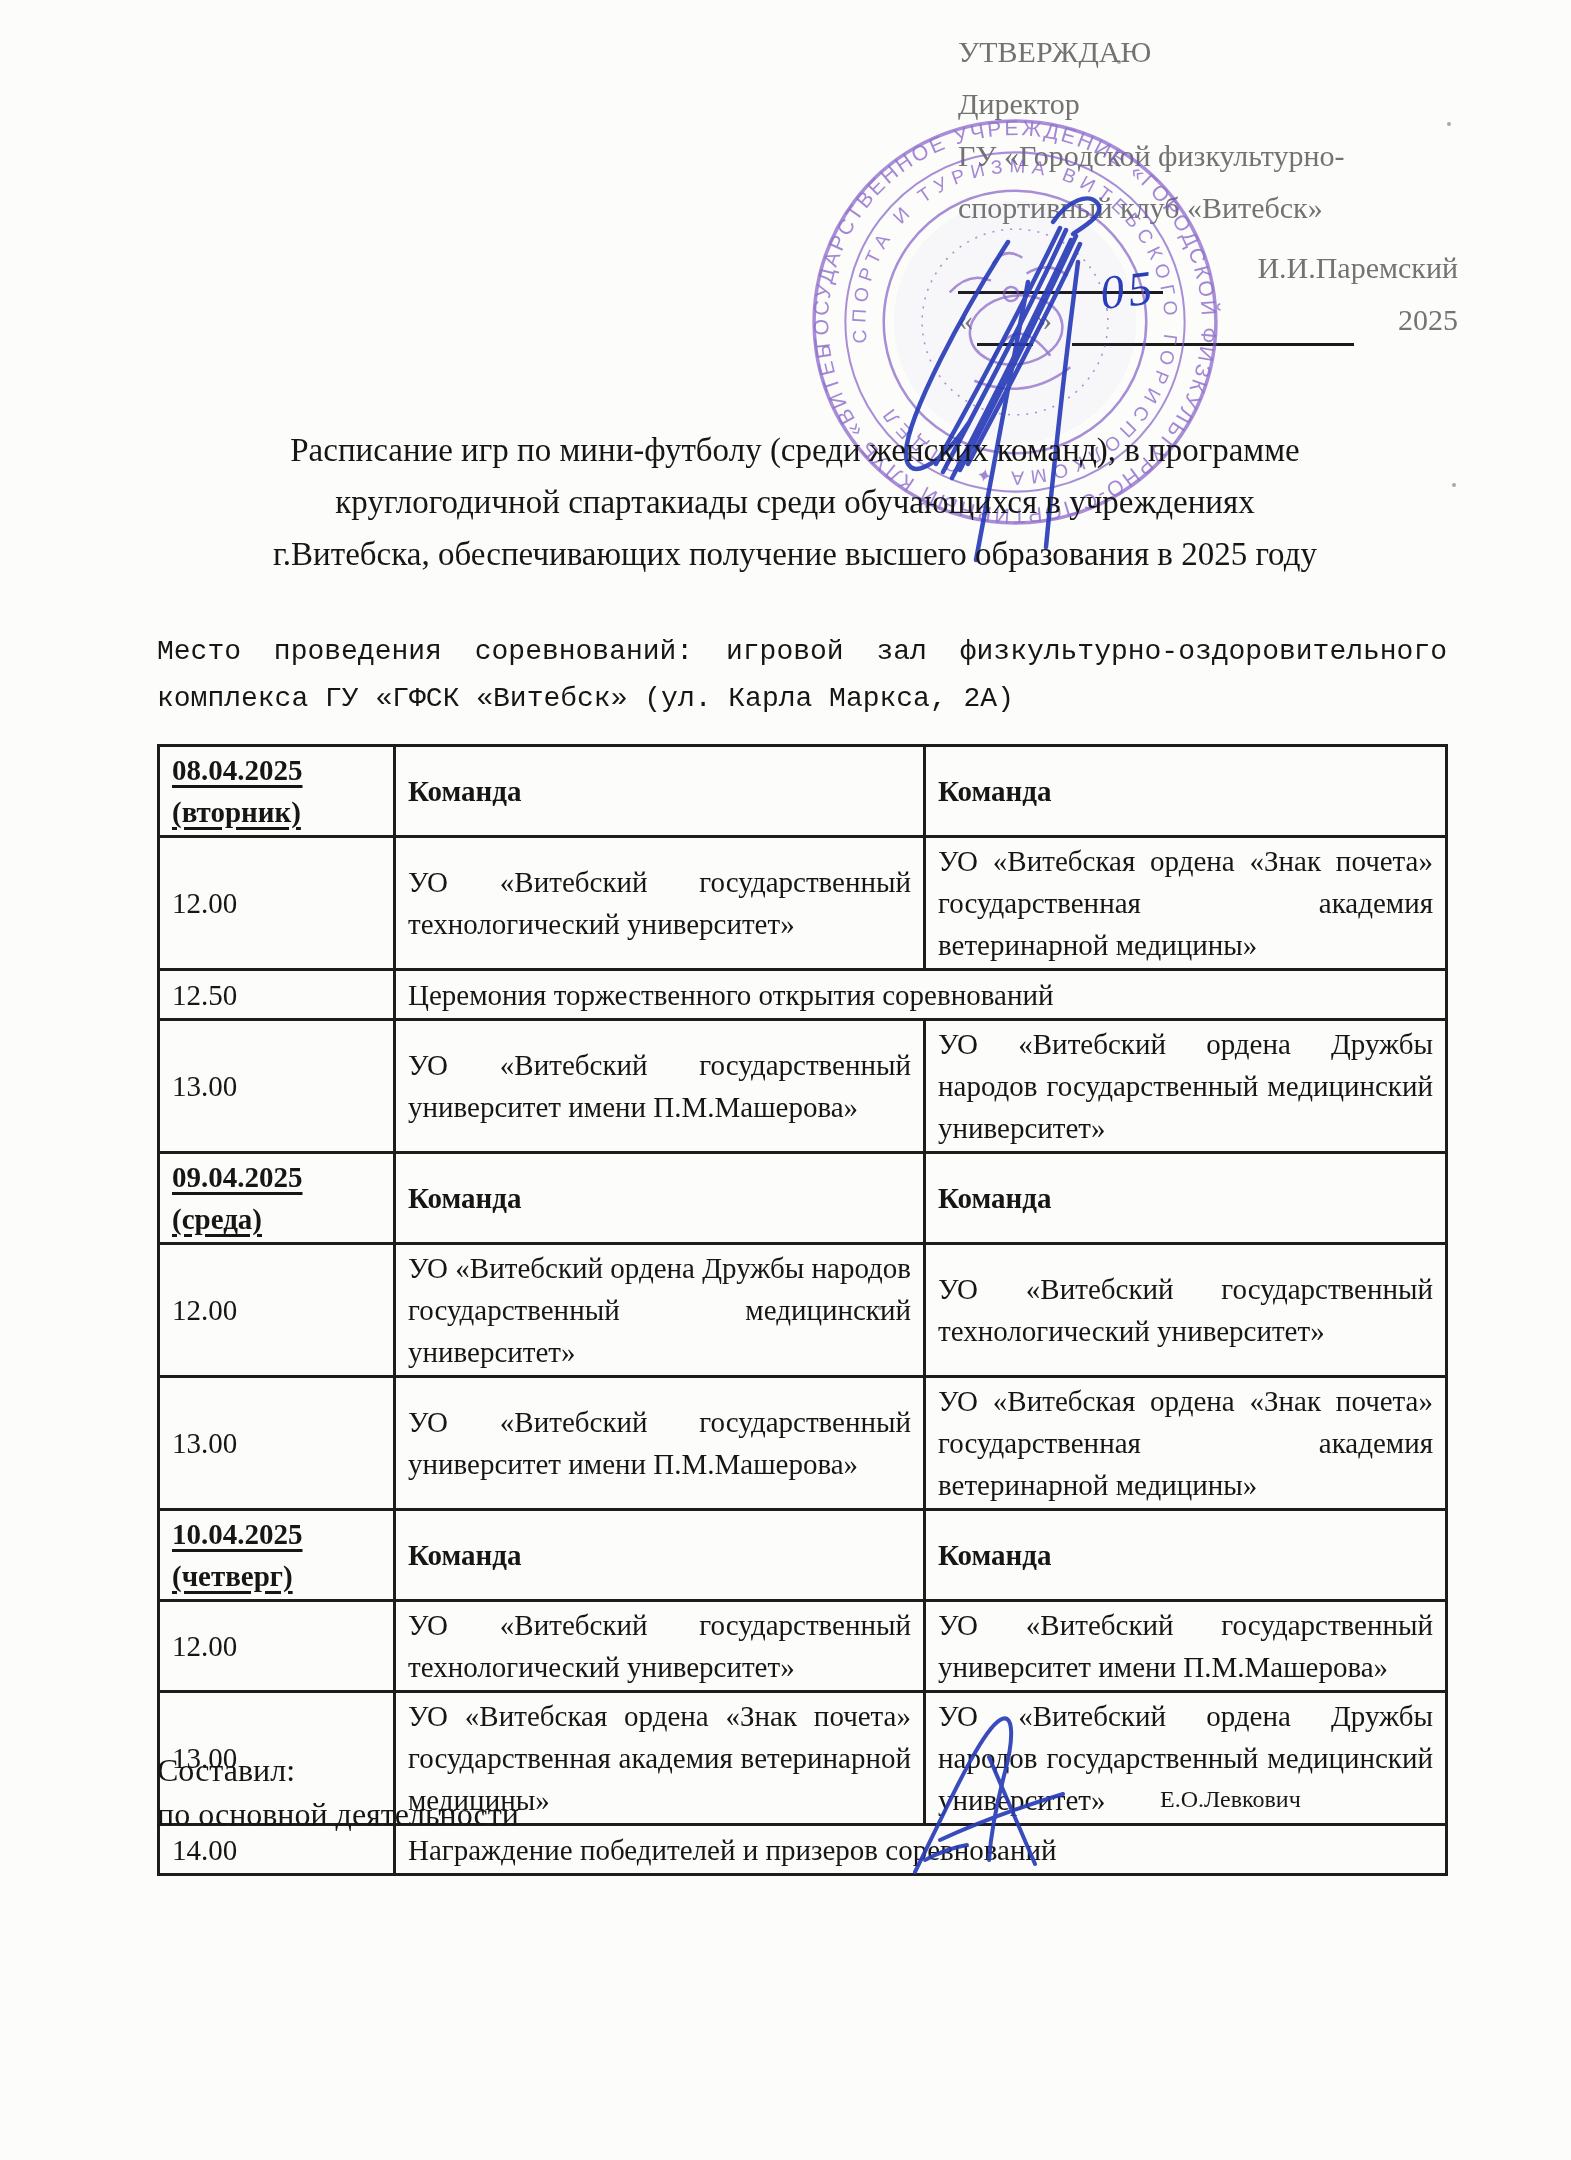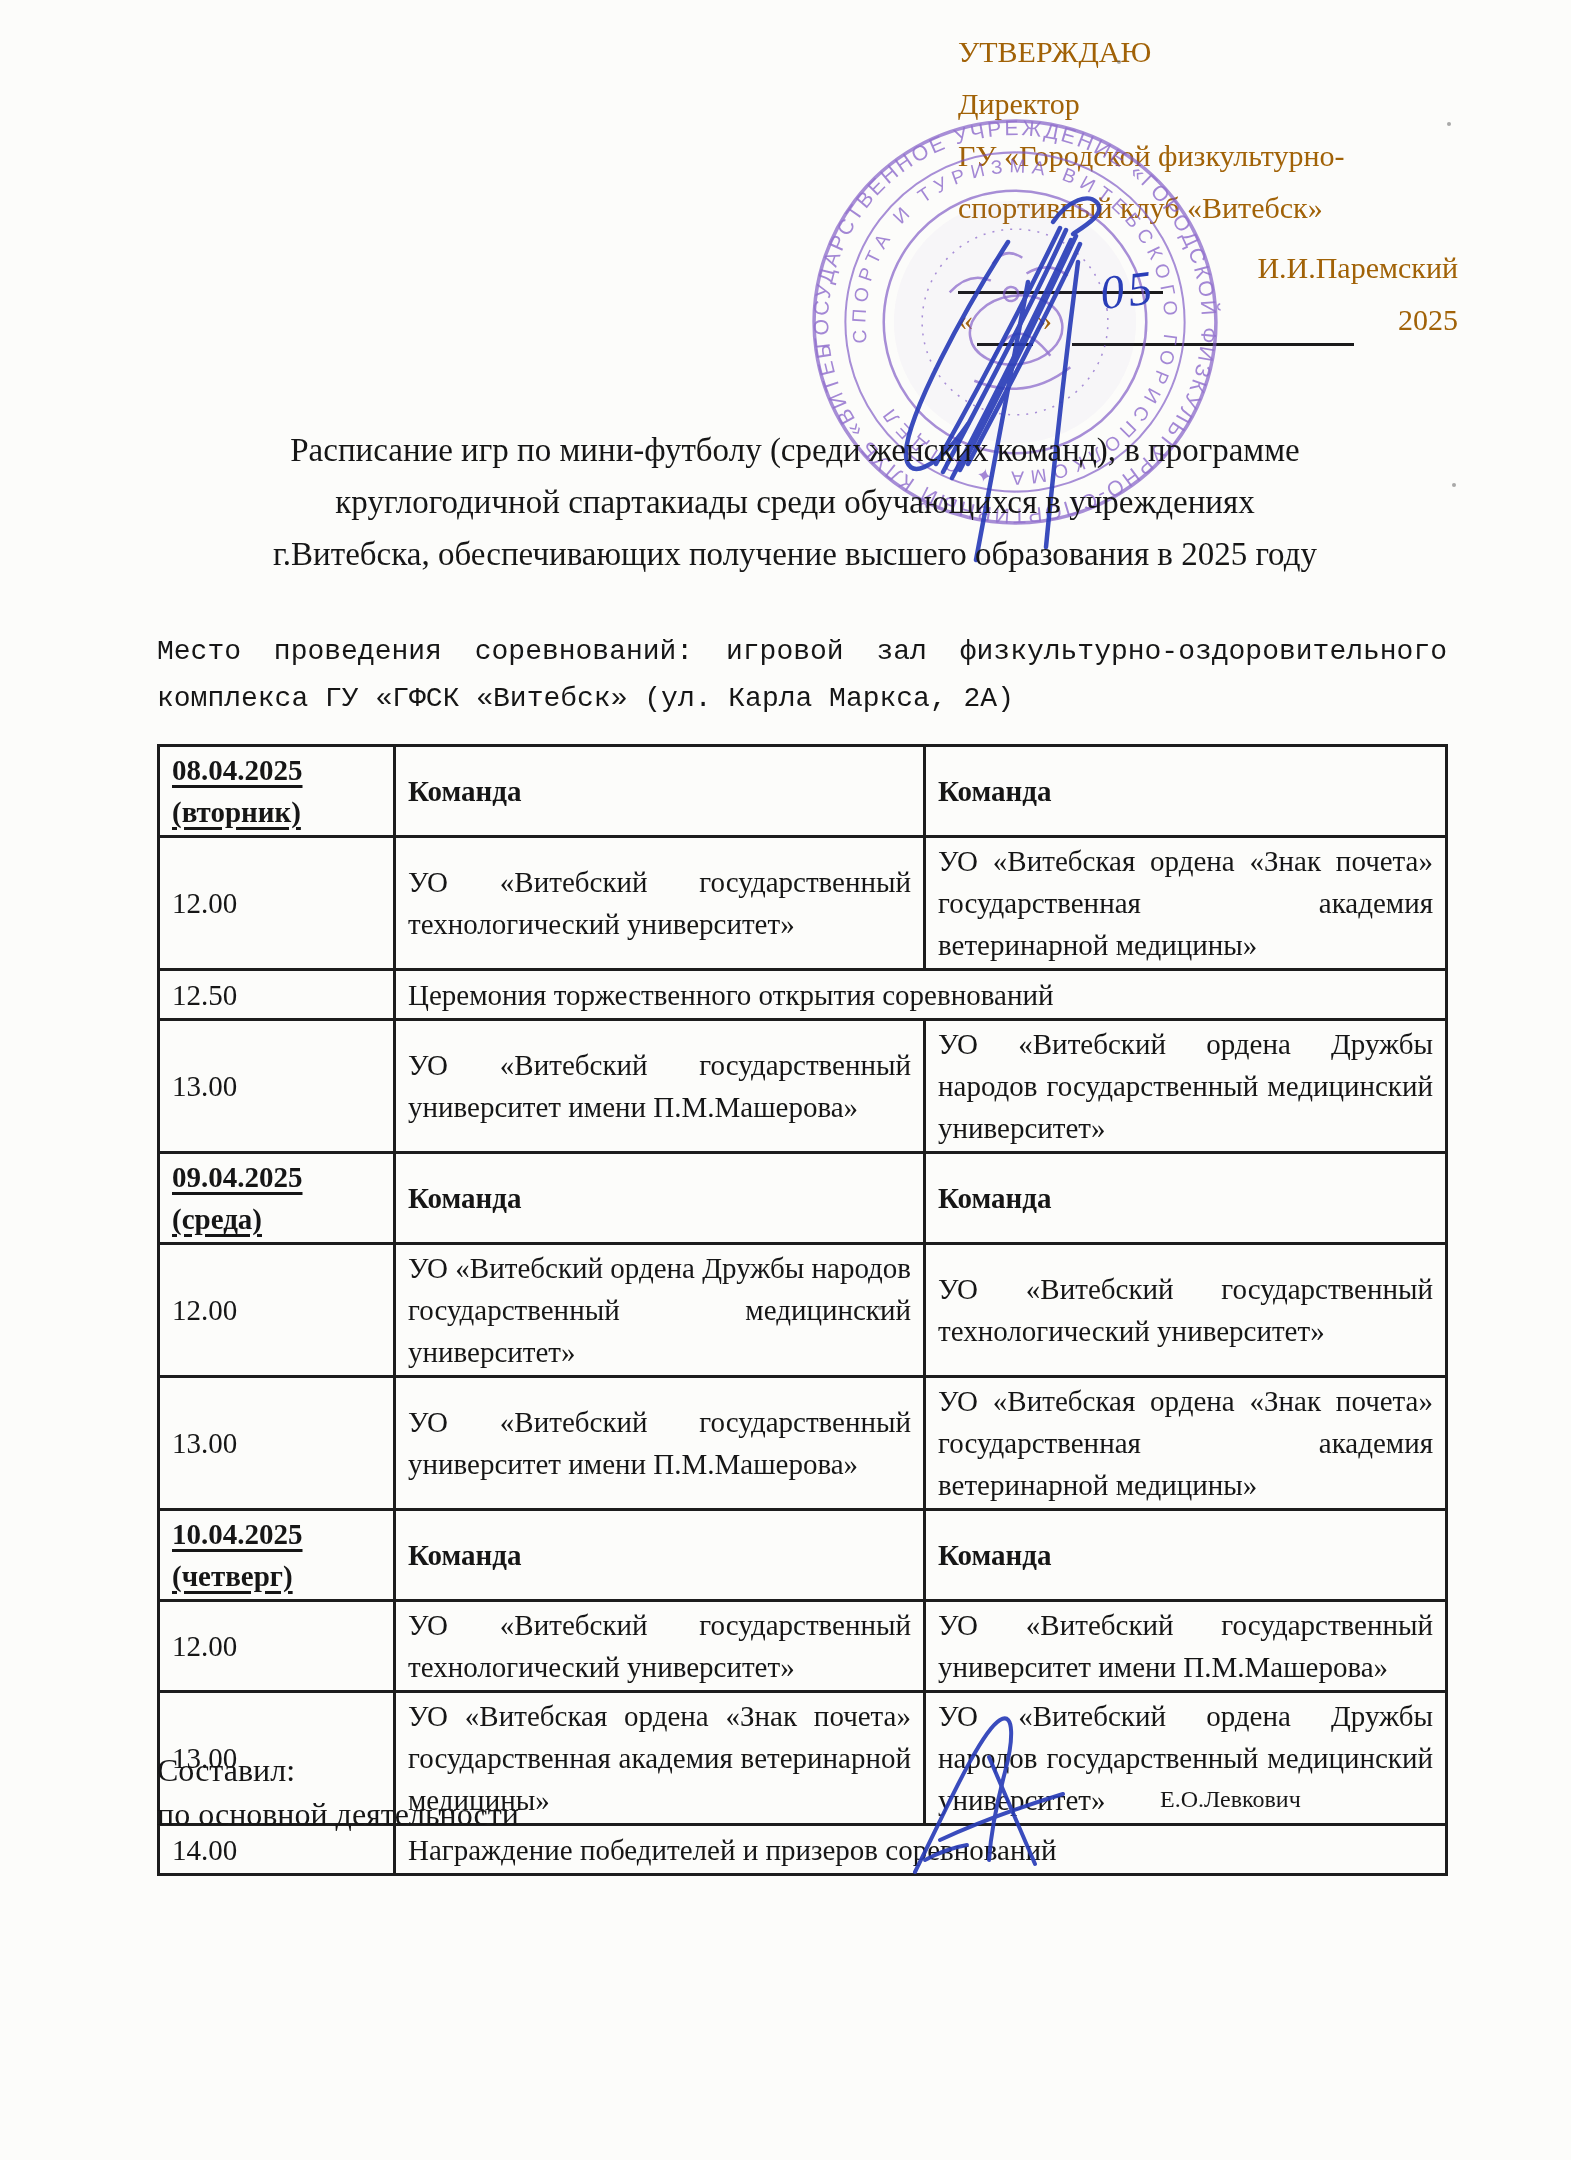--- a/index.html
+++ b/index.html
@@ -8,21 +8,21 @@
     width:1571px;height:2160px;
     margin:0 auto;
     background:#fcfcfa;
     font-family:"Liberation Serif", serif;
     color:#161616;
     overflow:hidden;
   }
   
   .approval{
     position:absolute;left:958px;top:26px;width:500px;
-    font-size:30px;line-height:52px;color:#a16207;
+    font-size:30px;line-height:52px;color:#737373;
   }
   .approval .row{white-space:nowrap;}
   .sig-row{display:flex;align-items:flex-end;margin-top:8px;height:52px;}
   .blank{display:inline-block;border-bottom:3px solid #1a1a1a;height:40px;}
   .sig-row .blank{width:205px;}
   .sig-row .name{margin-left:auto;text-align:center;}
   .date-row{display:flex;align-items:flex-end;height:52px;}
   .date-row .day-blank{width:56px;margin:0 4px;}
   .date-row .month-blank{width:282px;margin-left:20px;}
   .date-row .year{margin-left:auto;}

